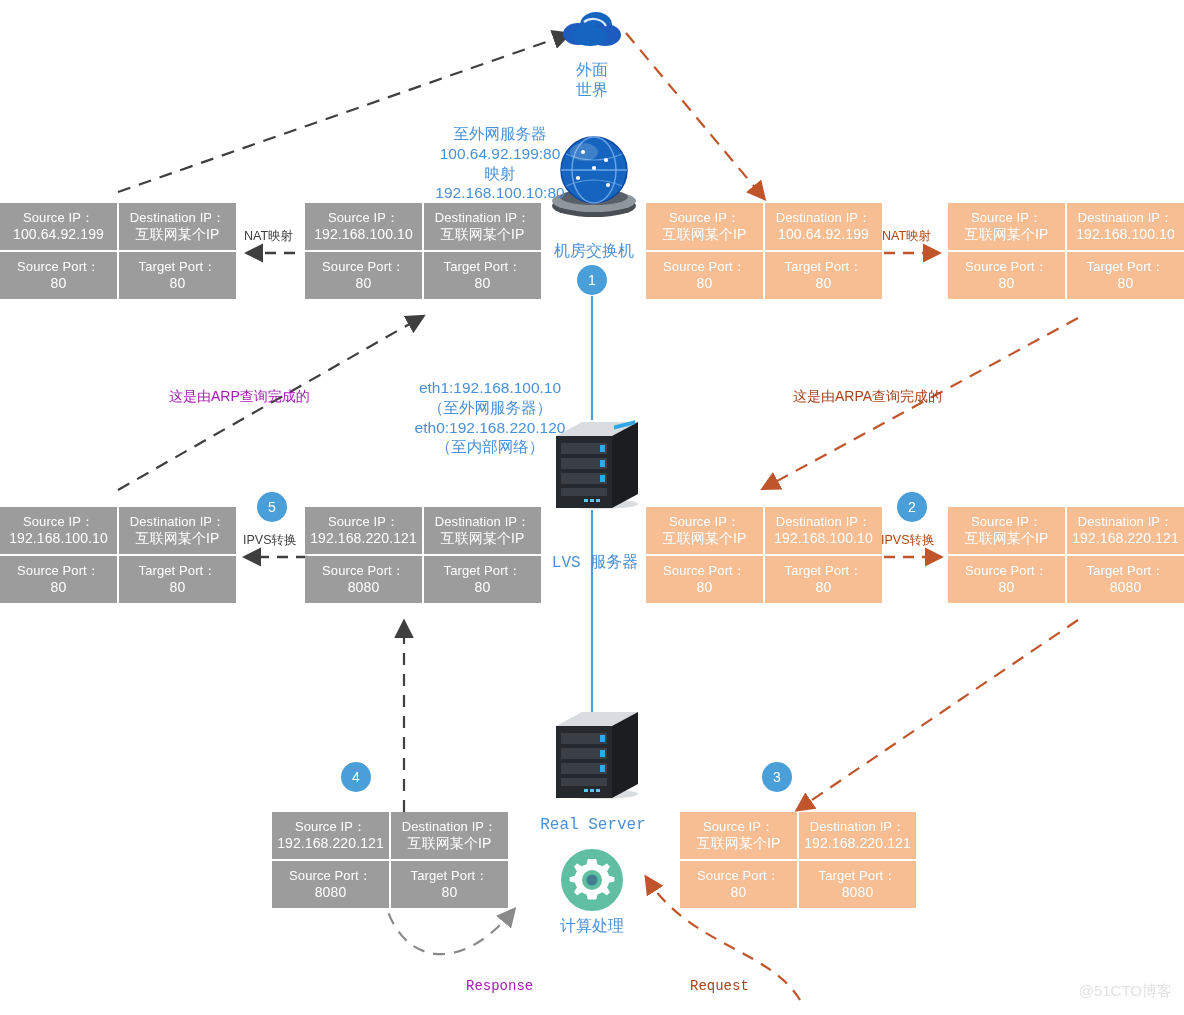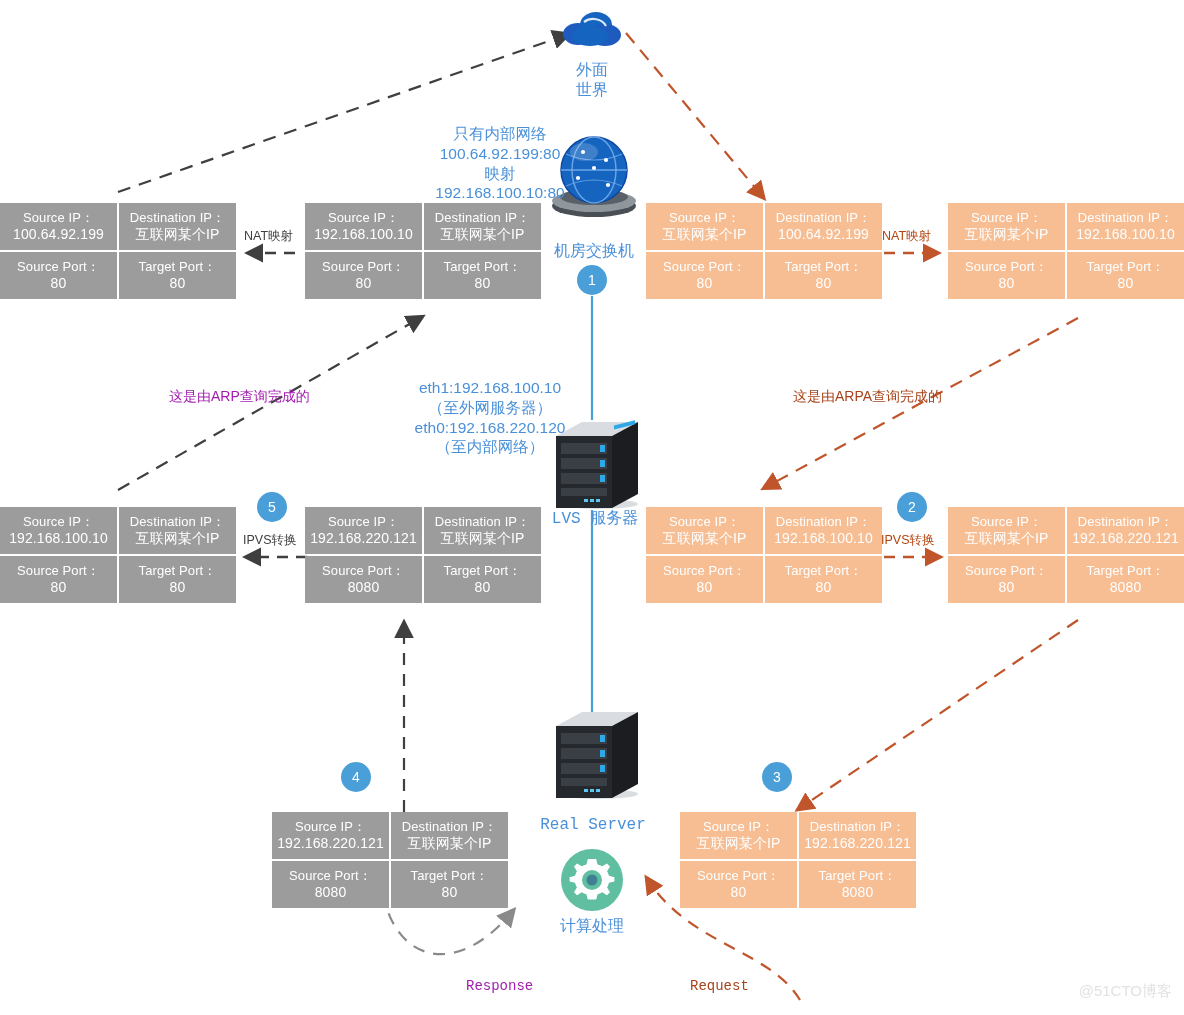--- a/index.html
+++ b/index.html
@@ -164,21 +164,21 @@
       <ellipse cx="18" cy="26" rx="15" ry="11" fill="#1e5bbf"></ellipse>
       <ellipse cx="36" cy="17" rx="16" ry="13" fill="#1565c0"></ellipse>
       <ellipse cx="45" cy="27" rx="16" ry="11" fill="#1e5bbf"></ellipse>
       <ellipse cx="30" cy="28" rx="18" ry="10" fill="#1565c0"></ellipse>
       <path d="M24,14 a14,12 0 0 1 22,4" fill="none" stroke="#ffffff" stroke-width="2.2" opacity=".85"></path>
     </svg>
   </div>
   <div class="lbl blue center" style="left:550px; top:60px; width:84px; font-size:16px;">外面
 世界</div>
 
-  <div class="lbl blue center" style="left:400px; top:124px; width:200px; font-size:15.5px;">只有内部网络
+  <div class="lbl blue center" style="left:400px; top:124px; width:200px; font-size:15.5px;">至外网服务器
 100.64.92.199:80
 映射
 192.168.100.10:80</div>
 
   <div class="icon-wrap" style="left:548px; top:130px;">
     <svg width="92" height="90" viewBox="0 0 92 90">
       <ellipse cx="46" cy="76" rx="42" ry="11" fill="#4a4f55"></ellipse>
       <ellipse cx="46" cy="71" rx="42" ry="11" fill="#8f969c"></ellipse>
       <ellipse cx="46" cy="67" rx="34" ry="8" fill="#5a6068"></ellipse>
       <circle cx="46" cy="40" r="33" fill="#1565c0"></circle>
@@ -222,21 +222,21 @@
       <g fill="#2ea8e6">
         <rect x="66" y="24" width="21" height="4" transform="skewY(-14)"></rect>
       </g>
       <g fill="#5ec8f5">
         <rect x="36" y="81" width="4" height="3"></rect>
         <rect x="42" y="81" width="4" height="3"></rect>
         <rect x="48" y="81" width="4" height="3"></rect>
       </g>
     </svg>
   </div>
-  <div class="cap-blue" style="position:absolute; left:520px; top:508px; width:150px; z-index:7; font-family:'Liberation Mono', monospace;">LVS 服务器</div>
+  <div class="cap-blue" style="position:absolute; left:520px; top:552px; width:150px; z-index:7; font-family:'Liberation Mono', monospace;">LVS 服务器</div>
 
 
   <div class="icon-wrap" style="left:548px; top:708px;">
     <svg width="96" height="92" viewBox="0 0 96 92">
       <ellipse cx="50" cy="86" rx="40" ry="5" fill="#cfd4d8" opacity=".8"></ellipse>
       <polygon points="8,18 34,4 90,4 64,18" fill="#d9dde1"></polygon>
       <polygon points="64,18 90,4 90,76 64,90" fill="#1b1d21"></polygon>
       <polygon points="8,18 64,18 64,90 8,90" fill="#25282d"></polygon>
       <g fill="#3a3e45">
         <rect x="13" y="25" width="46" height="11"></rect>

